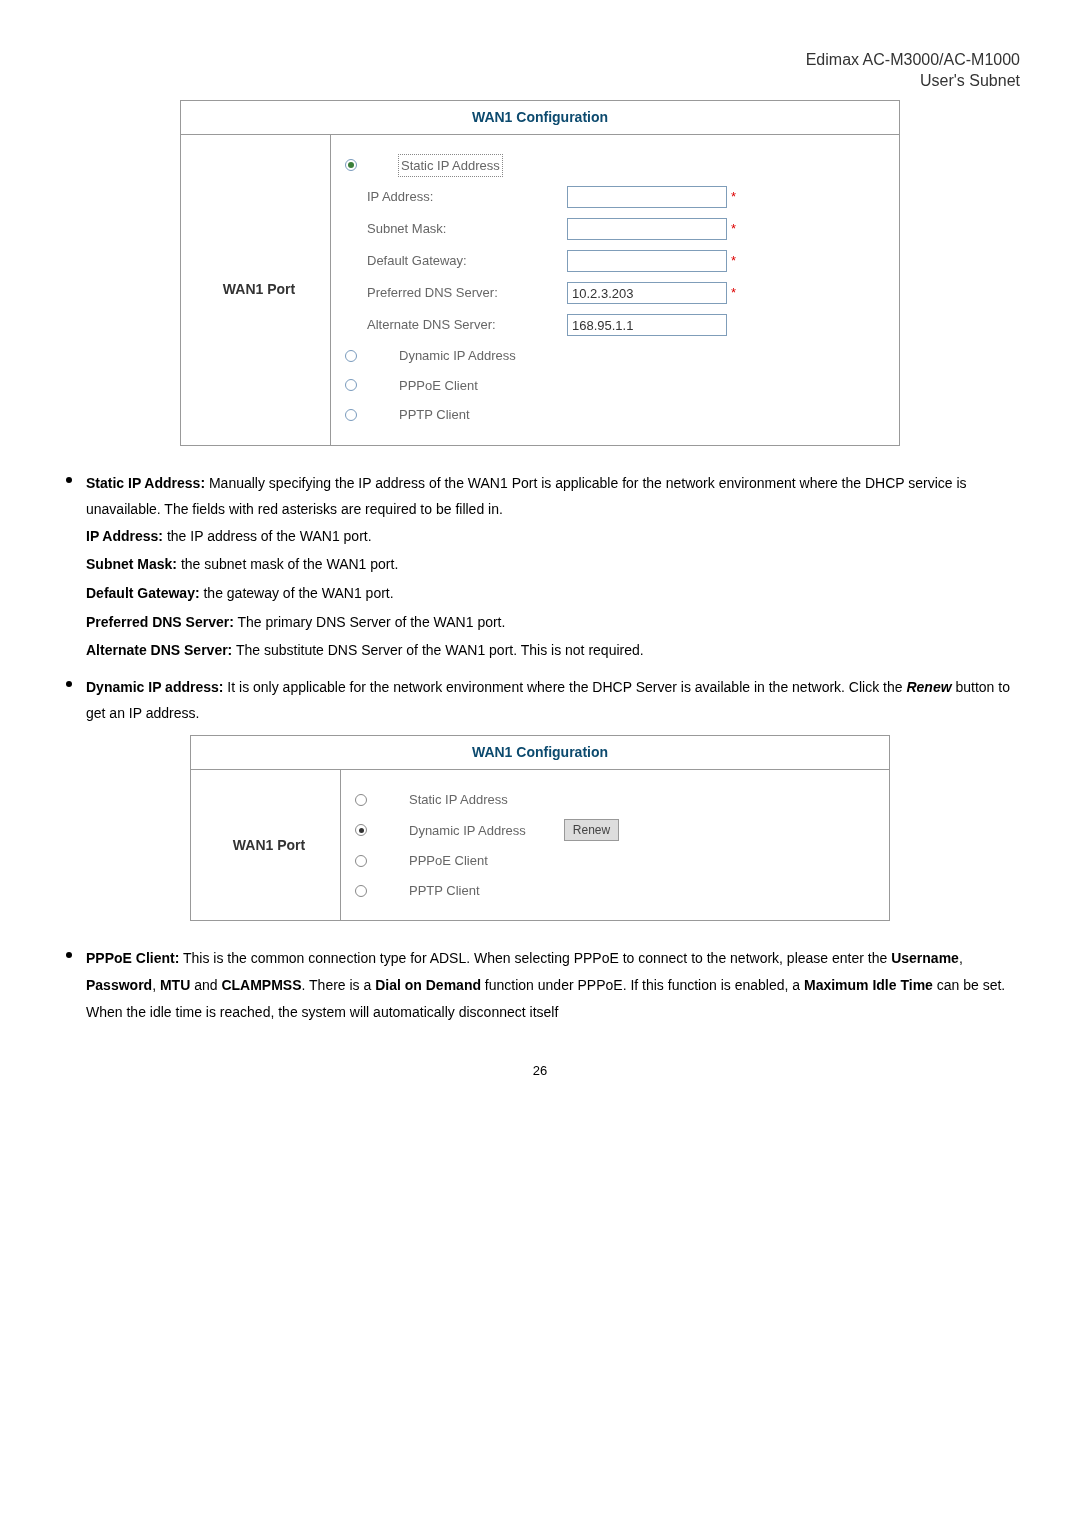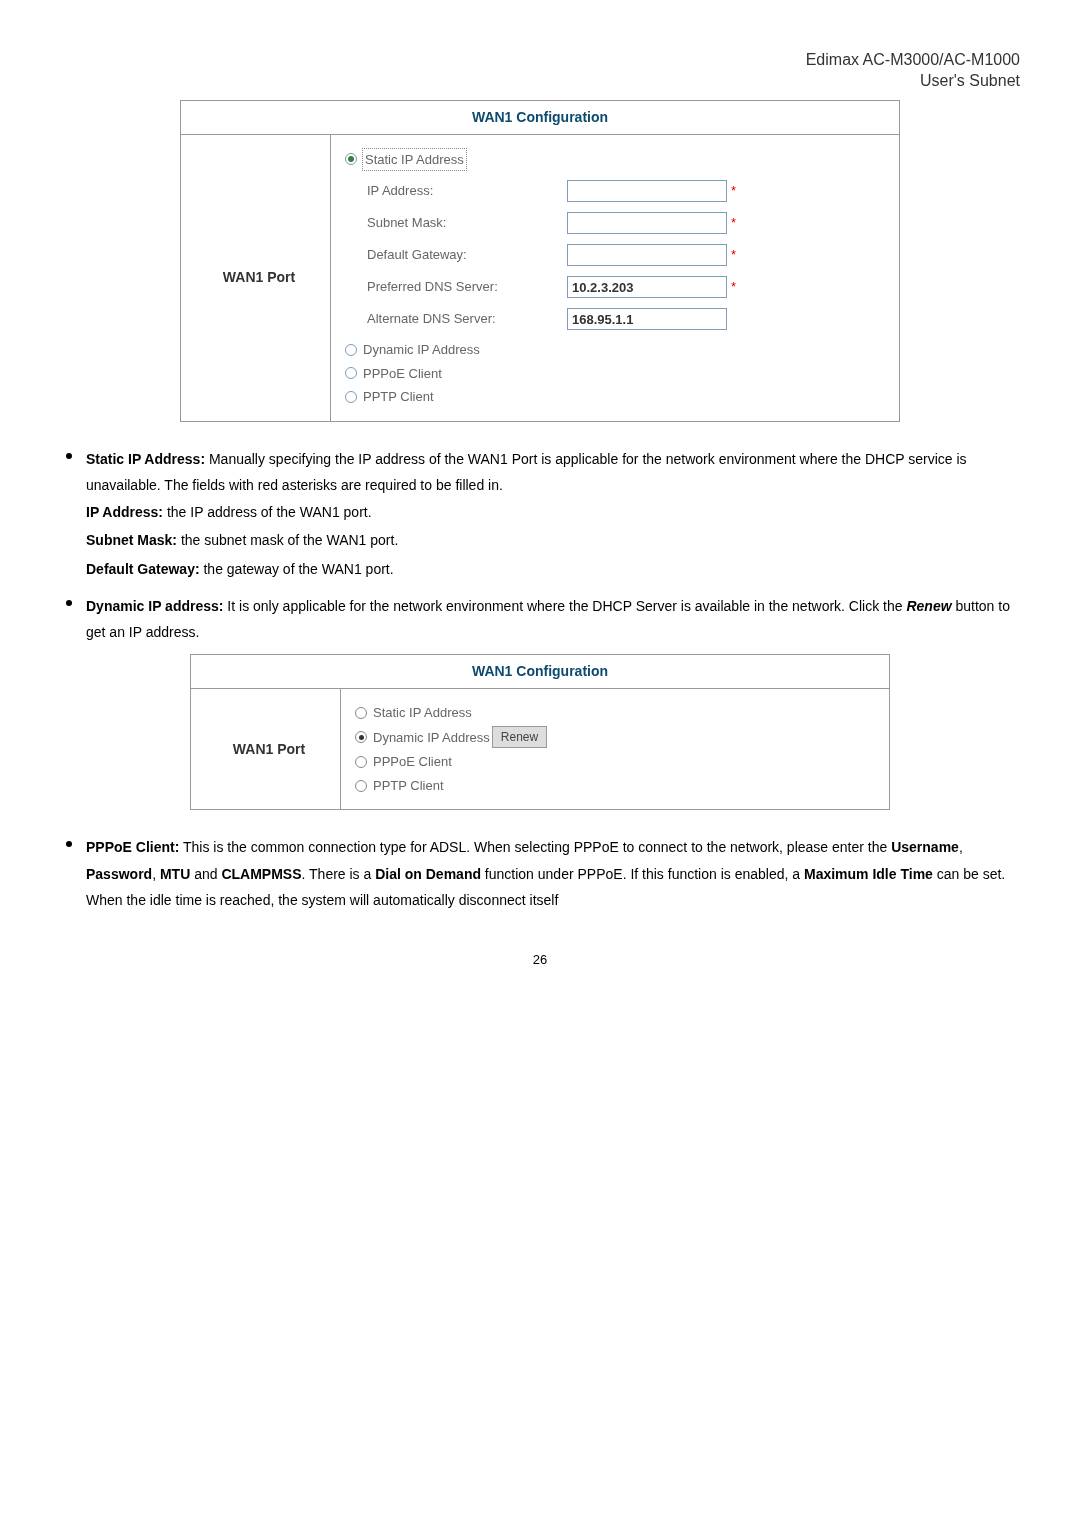--- a/index.html
+++ b/index.html
@@ -44,23 +44,24 @@
     color: #333;
     border-right: 1px solid #999;
     padding-left: 7px;
   }
   .options-cell {
     padding: 10px 14px;
   }
   .radio-row {
     display: flex;
     align-items: center;
-    margin: 4px 0;
+    margin: 10px 0;
     color: #666;
     font-size: 13px;
+    gap: 36px;
   }
   .radio-row .radio-outer {
     width: 12px; height: 12px;
     border: 1px solid #7a9bbd;
     border-radius: 50%;
     margin-right: 6px;
     display: inline-flex;
     align-items: center;
     justify-content: center;
   }
@@ -83,21 +84,20 @@
     font-size: 13px;
   }
   .field-row .label { width: 200px; }
   .field-row .text-input {
     border: 1px solid #7f9db9;
     width: 160px;
     height: 22px;
     padding: 2px 4px;
     font-size: 13px;
     color: #333;
-    font-weight: bold;
   }
   .asterisk {
     color: #d00;
     margin-left: 4px;
   }
   .bullet-section {
     display: flex;
     align-items: flex-start;
     margin: 10px 0 0 0;
   }
@@ -225,20 +225,22 @@
   <span class="bullet-dot"></span>
   <div class="bullet-text">
     <strong>Static IP Address:</strong><span> Manually specifying the IP address of the WAN1 Port is applicable for the network environment where the DHCP service is unavailable. The fields with red asterisks are required to be filled in.</span>
   </div>
 </div>
 
 <div class="sub-indent">
   <div><strong>IP Address:</strong><span> the IP address of the WAN1 port.</span></div>
   <div><strong>Subnet Mask:</strong><span> the subnet mask of the WAN1 port.</span></div>
   <div><strong>Default Gateway:</strong><span> the gateway of the WAN1 port.</span></div>
+  <div><strong>Preferred DNS Server:</strong><span> The primary DNS Server of the WAN1 port.</span></div>
+  <div><strong>Alternate DNS Server:</strong><span> The substitute DNS Server of the WAN1 port. This is not required.</span></div>
 </div>
 
 <div class="bullet-section">
   <span class="bullet-dot"></span>
   <div class="bullet-text">
     <strong>Dynamic IP address:</strong><span> It is only applicable for the network environment where the DHCP Server is available in the network. Click the </span><strong><em>Renew</em></strong><span> button to get an IP address.</span>
   </div>
 </div>
 
 <table class="config-table-2">

